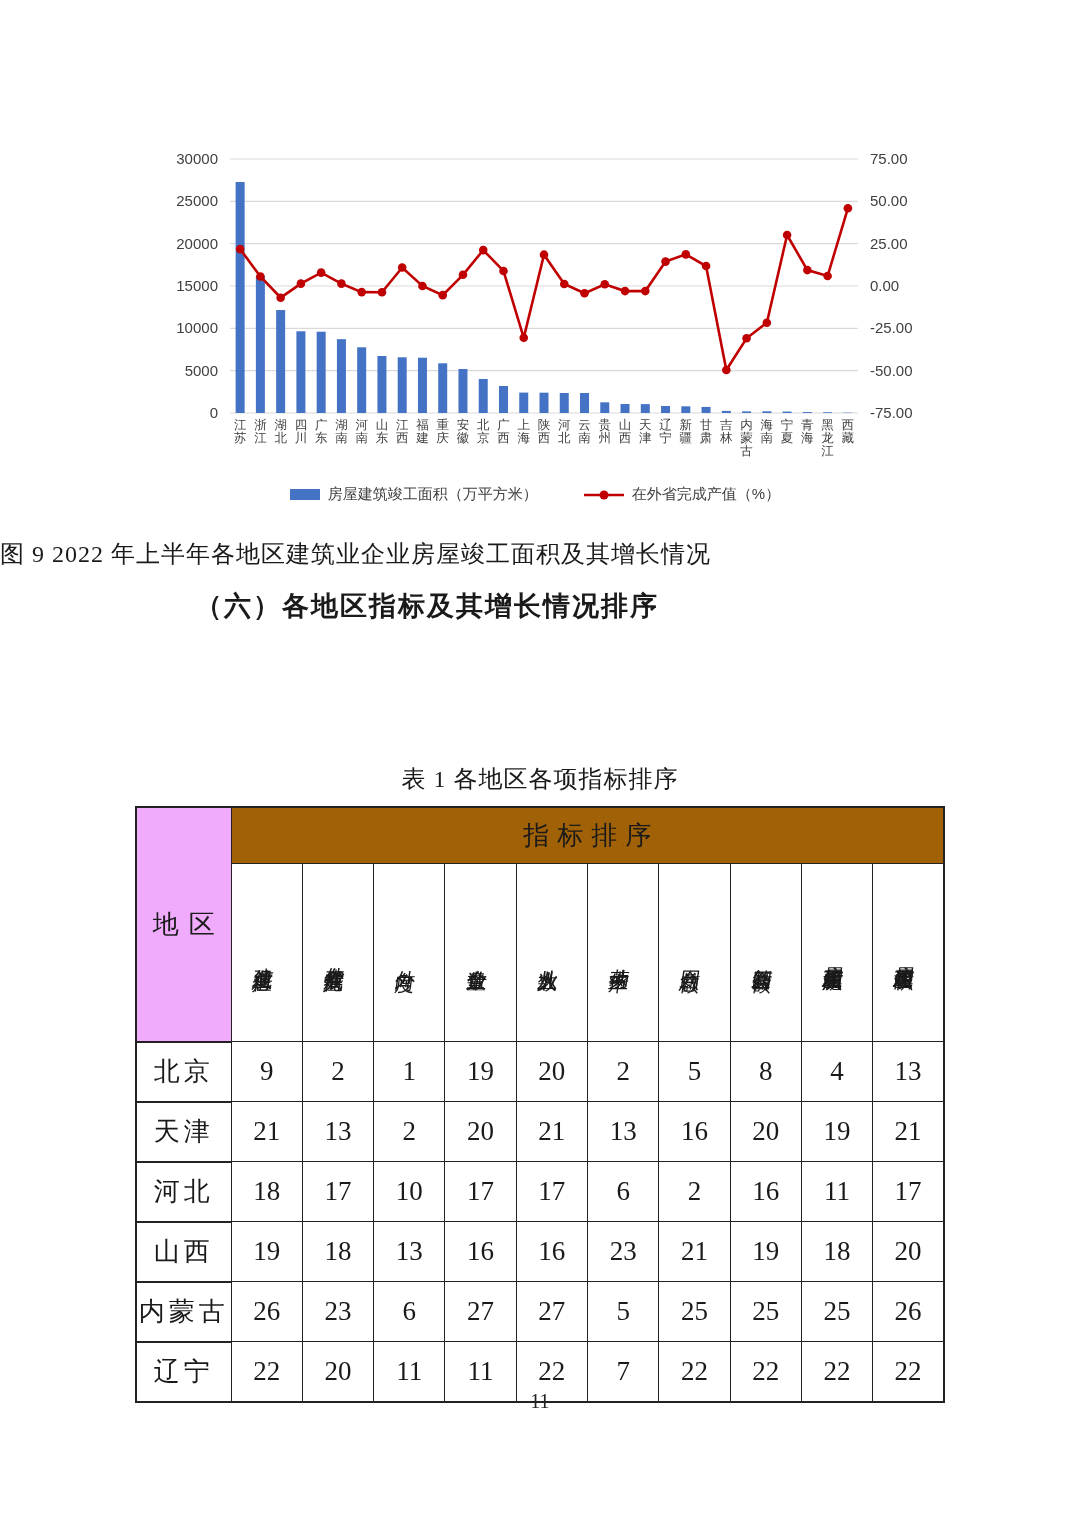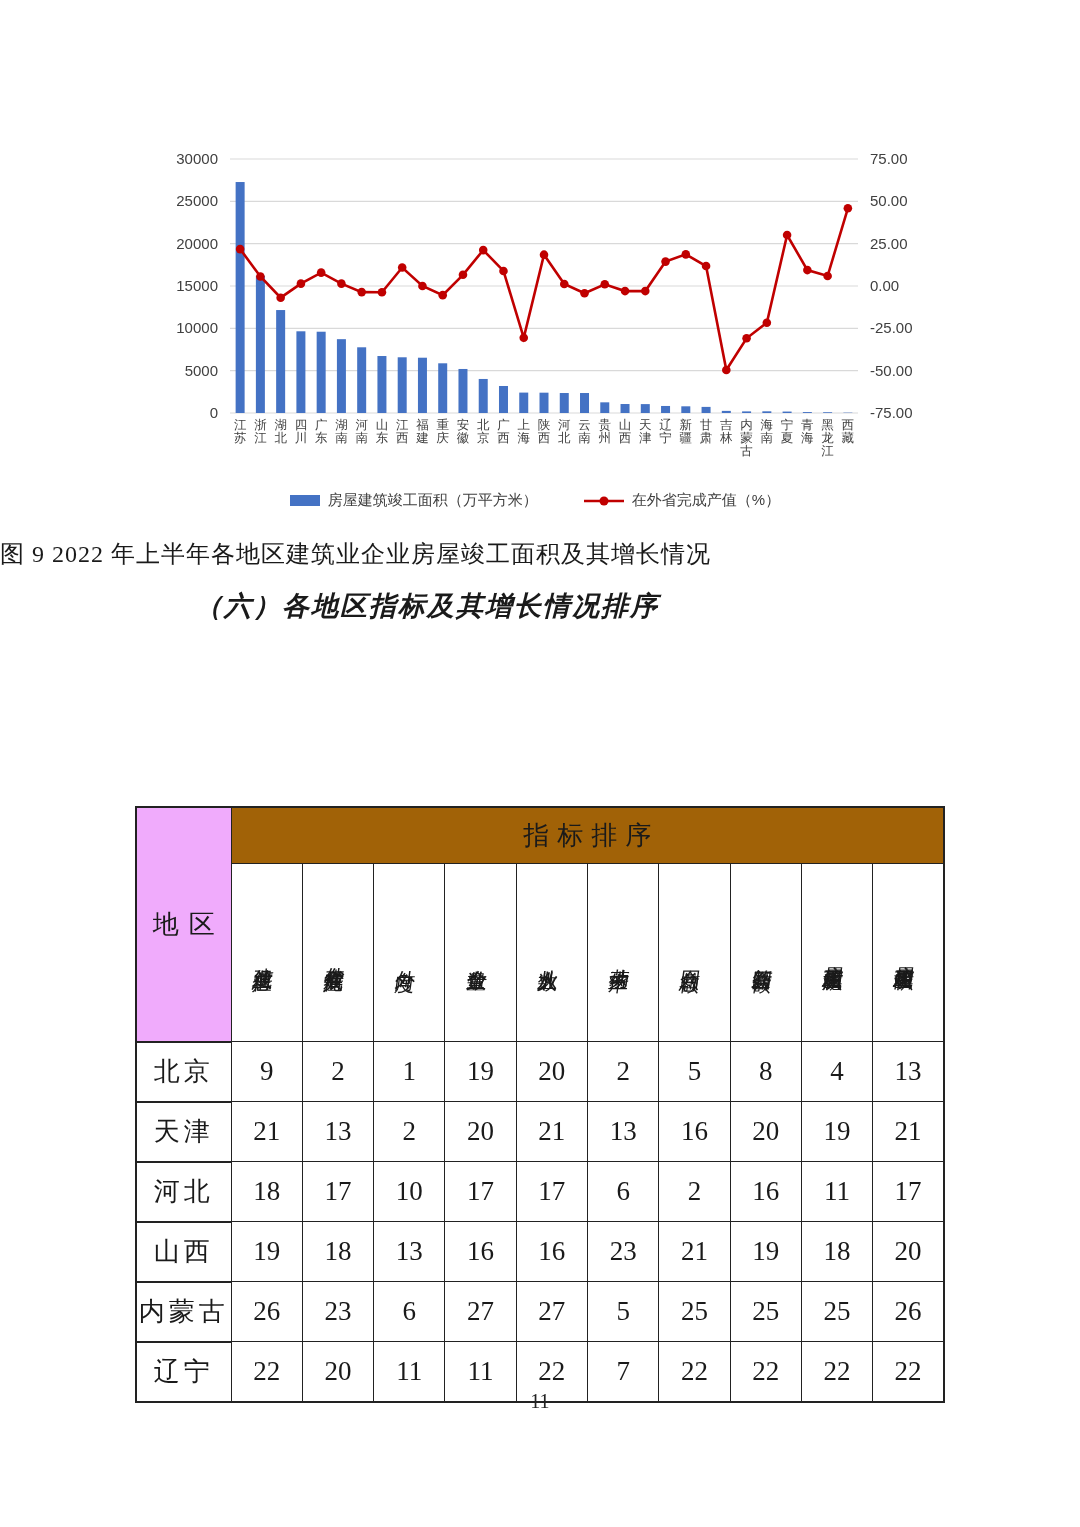--- a/index.html
+++ b/index.html
@@ -9,32 +9,32 @@
     background:#ffffff;
     font-family:"Liberation Serif","DejaVu Serif",serif;
     color:#1a1a1a;
     overflow:hidden;
   }
   
   .chart-wrap{position:absolute;left:140px;top:140px;width:790px;}
   .tick{font-family:"Liberation Sans","DejaVu Sans",sans-serif;font-size:15px;fill:#404040;}
   .xlab{font-family:"Liberation Sans","DejaVu Sans",sans-serif;font-size:12.5px;fill:#404040;}
   .legend{
-    margin-top:14px;display:flex;justify-content:center;align-items:center;gap:46px;
+    margin-top:8px;display:flex;justify-content:center;align-items:center;gap:46px;
     font-family:"Liberation Sans","DejaVu Sans",sans-serif;font-size:15px;color:#404040;
   }
   .legend-item{display:flex;align-items:center;gap:8px;}
   
   .fig-caption{
     position:absolute;left:0;top:538px;width:1080px;
     text-align:left;font-size:24px;letter-spacing:1px;
   }
   .section-heading{
     position:absolute;left:195px;top:588px;margin:0;
-    font-size:27px;font-weight:bold;letter-spacing:2px;font-style:italic;
+    font-size:27px;font-weight:bold;letter-spacing:2px;
   }
   .body-para{
     position:absolute;left:153px;top:629px;width:763px;margin:0;
     font-size:27px;line-height:57px;letter-spacing:2px;
     text-indent:38px;text-align:justify;text-justify:inter-ideograph;
   }
   .table-title{
     position:absolute;left:135px;top:763px;width:810px;margin:0;
     text-align:center;font-size:24px;letter-spacing:1px;
   }
@@ -209,20 +209,21 @@
         <span id="legend-line-label">在外省完成产值（%）</span>
       </div>
     </div>
   </div>
 
   <div class="fig-caption">图 9 2022 年上半年各地区建筑业企业房屋竣工面积及其增长情况</div>
 
   <h2 class="section-heading">（六）各地区指标及其增长情况排序</h2>
 
 
+  <p class="table-title">表 1 各地区各项指标排序</p>
 
   <table class="rank">
     <colgroup>
       <col class="c0">
     </colgroup>
     <thead>
       <tr>
         <th class="corner" rowspan="2">地区</th>
         <th class="group" colspan="10">指标排序</th>
       </tr>

